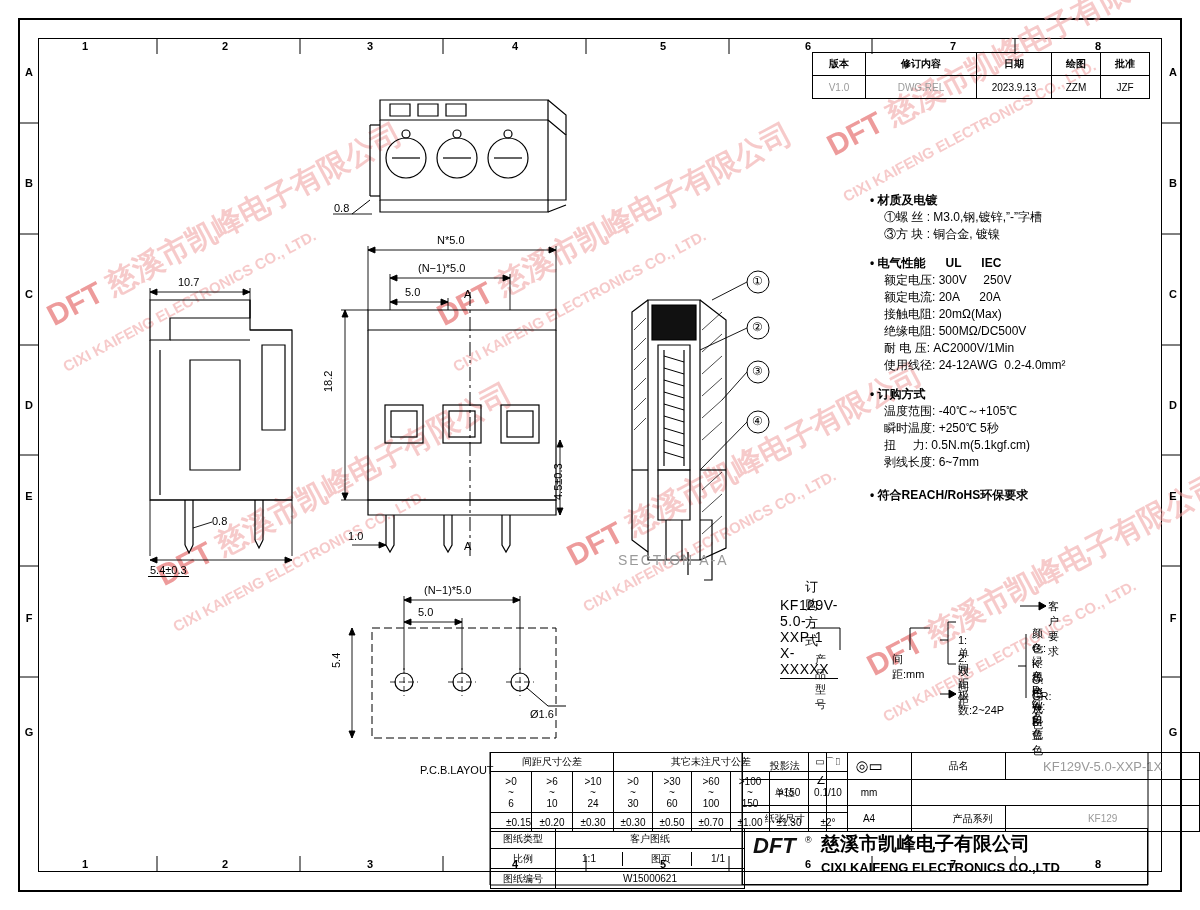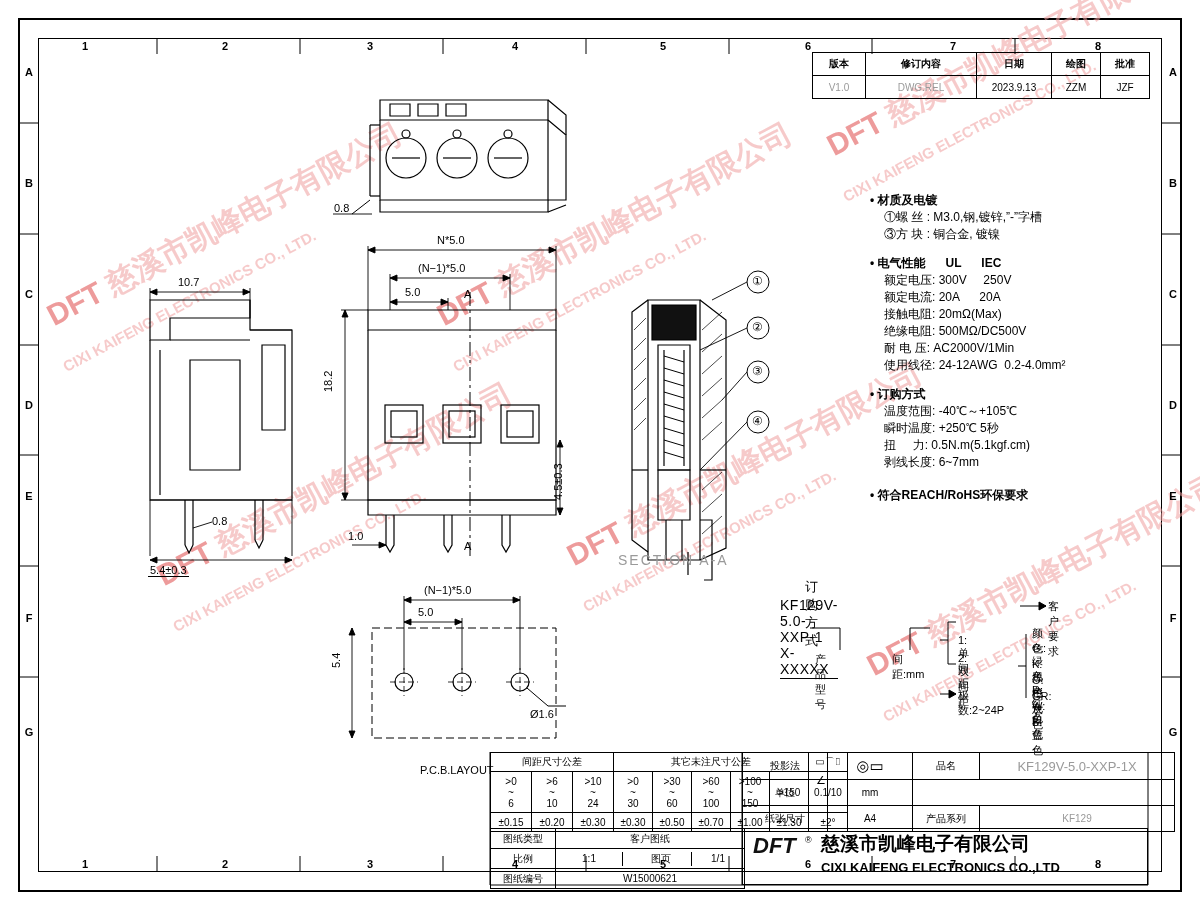--- a/index.html
+++ b/index.html
@@ -442,21 +442,21 @@
         <td style="width:38px;white-space:pre;line-height:11px;">&gt;60
 ~
 100</td>
         <td style="width:38px;white-space:pre;line-height:11px;">&gt;100
 ~
 150</td>
         <td style="width:38px;white-space:pre;line-height:11px;">&gt;150</td>
         <td style="width:38px;">0.1/10</td>
       </tr>
       <tr>
-        <td style="height:18px;">±0.15</td>
+        <td style="height:18px;text-align:right;">±0.15</td>
         <td>±0.20</td>
         <td>±0.30</td>
         <td>±0.30</td>
         <td>±0.50</td>
         <td>±0.70</td>
         <td>±1.00</td>
         <td>±1.30</td>
         <td>±2°</td>
       </tr>
     </tbody>
@@ -505,21 +505,21 @@
       </tr>
       <tr>
         <td style="height:25px;">单位</td>
         <td>mm</td>
         <td style="border-right:0;"></td>
         <td style="border-left:0;"></td>
       </tr>
       <tr>
         <td style="height:25px;">纸张尺寸</td>
         <td>A4</td>
-        <td style="width:66px;">产品系列</td>
+        <td style="width:66px;padding-left:28px;">产品系列</td>
         <td class="gray">KF129</td>
       </tr>
     </tbody>
       </table>
   </div>
 
   <div class="abs" style="left:742px;top:828px;width:406px;height:57px;border:1px solid #000;box-sizing:border-box;z-index:8;">
     <div class="abs" style="left:10px;top:4px;font-size:22px;font-weight:bold;font-style:italic;color:#111;">DFT</div>
     <div class="abs" style="left:62px;top:6px;font-size:9px;">®</div>
     <div class="abs" style="left:78px;top:2px;font-size:19px;font-weight:bold;">慈溪市凯峰电子有限公司</div>

